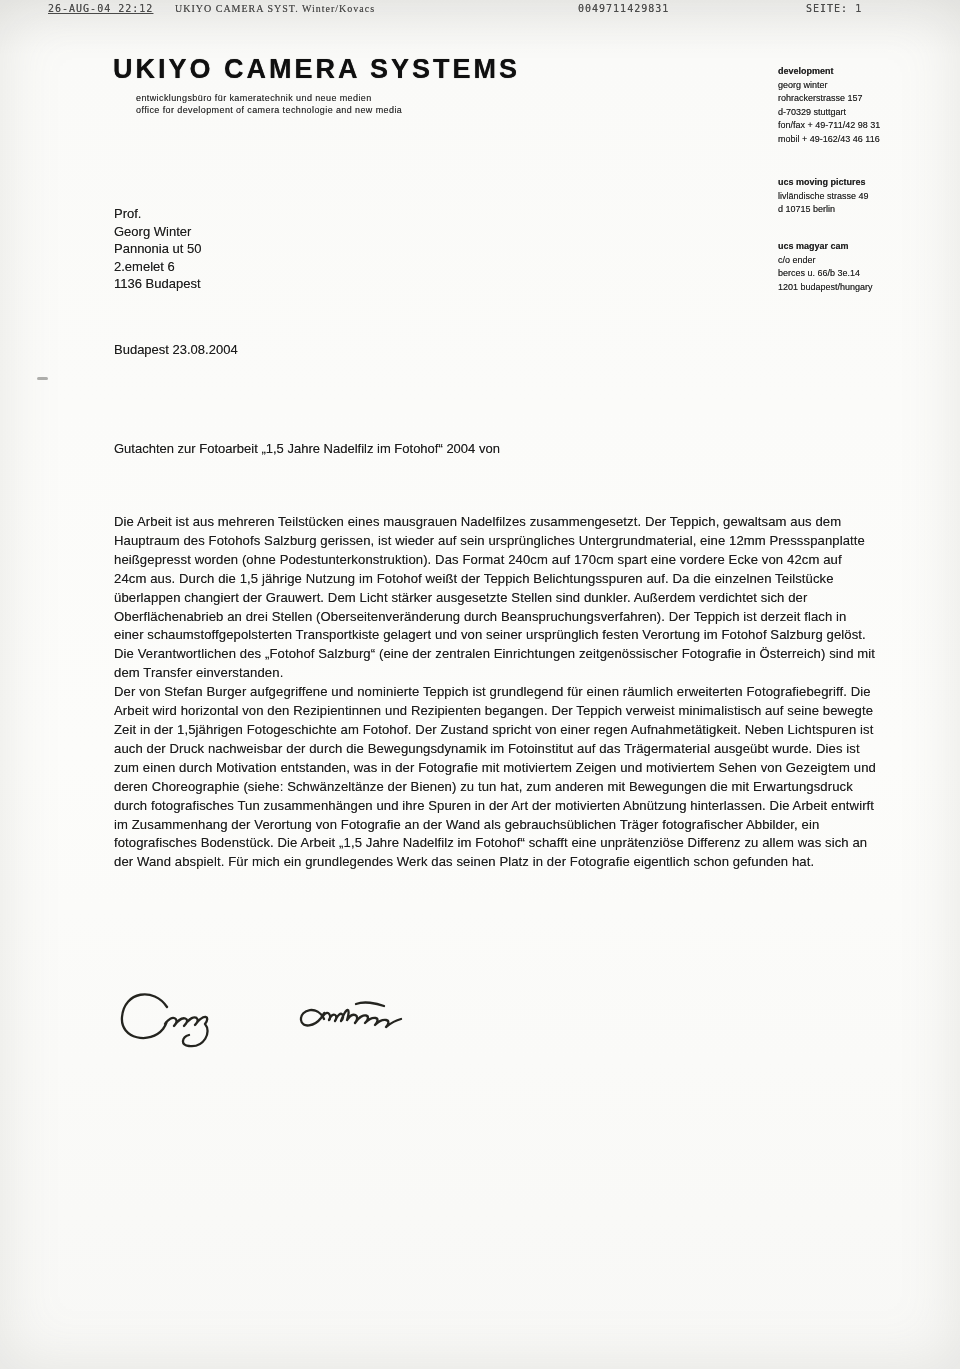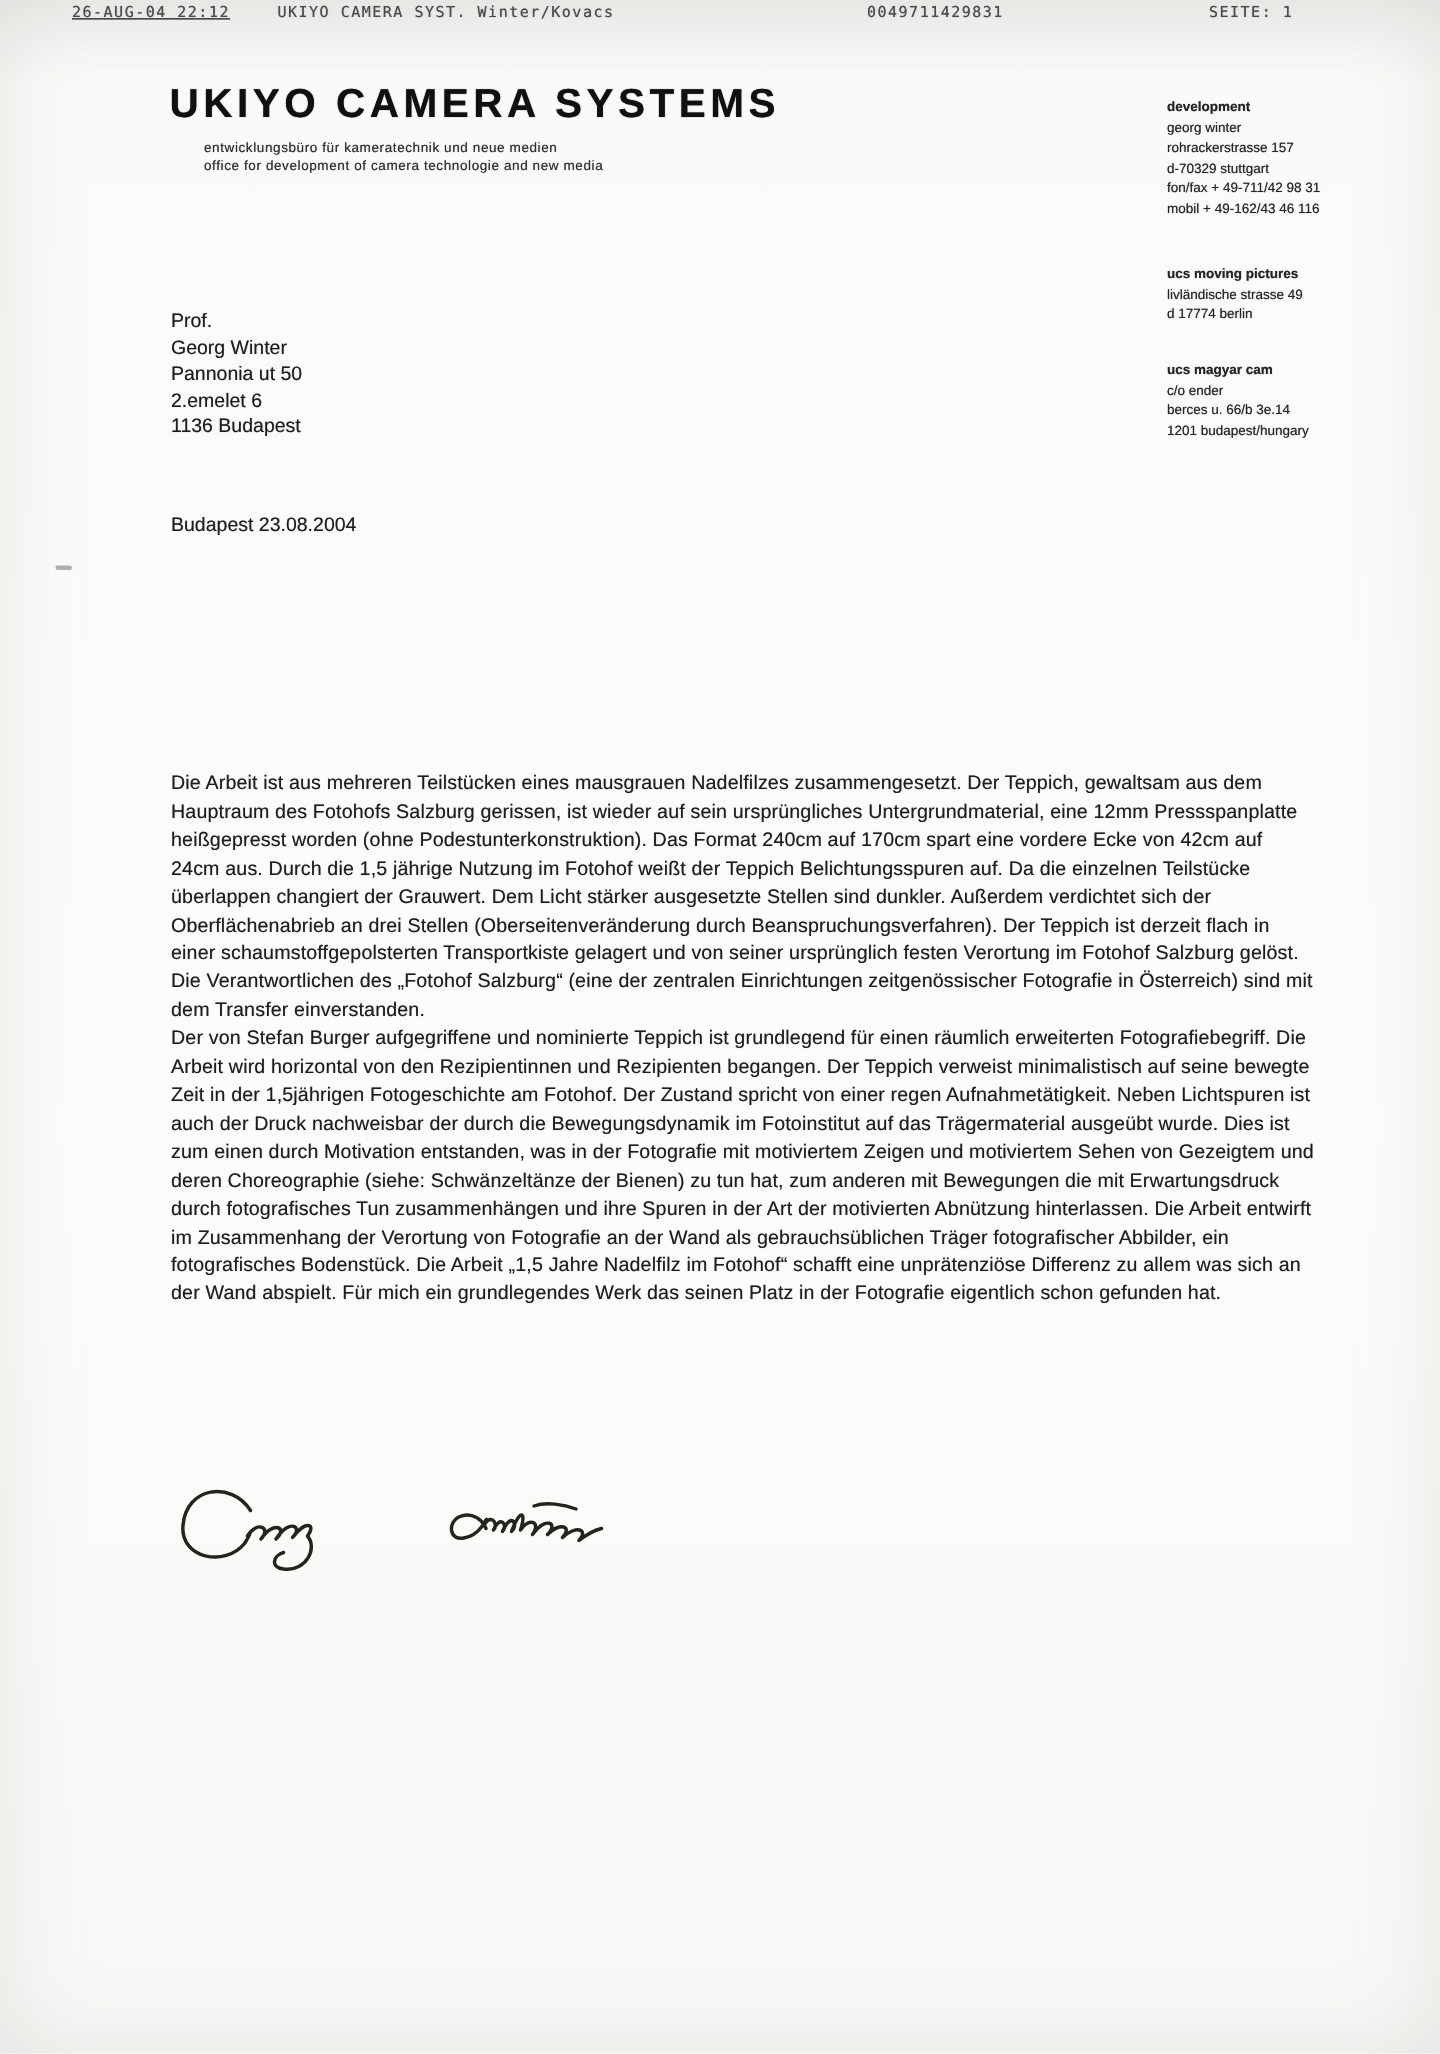--- a/index.html
+++ b/index.html
@@ -9,21 +9,21 @@
     font-family:"Liberation Sans",sans-serif;color:#1c1c1c;
   }
   .abs{position:absolute;}
   
   .faxline{
     top:3px;left:0;width:960px;height:16px;
     font-family:"DejaVu Sans Mono",monospace;font-size:10px;letter-spacing:1px;
     color:#474747;text-shadow:0 0 .6px rgba(60,60,60,.7);
   }
   .faxline span{position:absolute;white-space:nowrap;}
-  .fax-dt{left:48px;text-decoration:underline;} .fax-sender{left:185px;} .fax-num{left:578px;} .fax-page{left:806px;}
+  .fax-dt{left:48px;text-decoration:underline;} .fax-sender{left:175px;font-family:Liberation Serif, serif;} .fax-num{left:578px;} .fax-page{left:806px;}
   
   .logo{
     left:113px;top:54px;font-size:27px;font-weight:800;letter-spacing:3px;
     color:#101010;text-shadow:0 0 .7px rgba(0,0,0,.8);white-space:nowrap;
   }
   .logo-sub{left:116px;font-size:9px;color:#2d2d2d;letter-spacing:.4px;
     text-shadow:0 0 .6px rgba(40,40,40,.6);white-space:nowrap;margin-left:20px;}
   .sub1{top:93px;} .sub2{top:105px;}
   
   .contact{left:778px;width:170px;font-size:9px;line-height:13.5px;color:#242424;
@@ -66,21 +66,21 @@
   <div>georg winter</div>
   <div>rohrackerstrasse 157</div>
   <div>d-70329 stuttgart</div>
   <div>fon/fax + 49-711/42 98 31</div>
   <div>mobil + 49-162/43 46 116</div>
 </div>
 
 <div class="abs contact c2">
   <div class="hd">ucs moving pictures</div>
   <div>livländische strasse 49</div>
-  <div>d 17774 berlin</div>
+  <div>d 10715 berlin</div>
 </div>
 
 <div class="abs contact c3">
   <div class="hd">ucs magyar cam</div>
   <div>c/o ender</div>
   <div>berces u. 66/b 3e.14</div>
   <div>1201 budapest/hungary</div>
 </div>
 
 <div class="abs recipient">
@@ -89,20 +89,21 @@
   <div>Pannonia ut 50</div>
   <div>2.emelet 6</div>
   <div>1136 Budapest</div>
 </div>
 
 <div class="abs artifact-dash"></div>
 
 <div class="abs dateline">Budapest 23.08.2004</div>
 
 <div class="abs subject">
+  <div>Gutachten zur Fotoarbeit „1,5 Jahre Nadelfilz im Fotohof“ 2004 von</div>
 </div>
 
 <div class="abs bodytext">
   <p>Die Arbeit ist aus mehreren Teilstücken eines mausgrauen Nadelfilzes zusammengesetzt. Der Teppich, gewaltsam aus dem Hauptraum des Fotohofs  Salzburg gerissen, ist wieder auf sein ursprüngliches Untergrundmaterial, eine 12mm Pressspanplatte heißgepresst worden (ohne Podestunterkonstruktion). Das Format 240cm auf 170cm spart eine vordere Ecke von 42cm auf 24cm aus. Durch die 1,5 jährige Nutzung im Fotohof  weißt der Teppich Belichtungsspuren auf. Da die einzelnen Teilstücke überlappen changiert der Grauwert. Dem Licht stärker ausgesetzte Stellen sind dunkler. Außerdem verdichtet sich der Oberflächenabrieb an drei Stellen (Oberseitenveränderung durch Beanspruchungsverfahren). Der Teppich ist derzeit flach in einer schaumstoffgepolsterten Transportkiste gelagert und von seiner ursprünglich festen Verortung im Fotohof Salzburg gelöst. Die Verantwortlichen des „Fotohof Salzburg“ (eine der zentralen Einrichtungen zeitgenössischer Fotografie in Österreich) sind mit dem Transfer einverstanden.</p>
   <p>Der von Stefan Burger aufgegriffene und nominierte Teppich ist grundlegend für einen räumlich erweiterten Fotografiebegriff. Die Arbeit wird horizontal von den Rezipientinnen und Rezipienten begangen. Der Teppich verweist minimalistisch auf seine bewegte Zeit in der 1,5jährigen Fotogeschichte am Fotohof. Der Zustand spricht von einer regen Aufnahmetätigkeit. Neben Lichtspuren ist auch der Druck nachweisbar der durch die Bewegungsdynamik im Fotoinstitut auf das Trägermaterial ausgeübt wurde. Dies ist zum einen durch Motivation entstanden, was in der Fotografie mit motiviertem Zeigen und motiviertem Sehen von Gezeigtem und deren Choreographie (siehe: Schwänzeltänze der Bienen) zu tun hat, zum anderen mit Bewegungen die mit Erwartungsdruck durch fotografisches Tun zusammenhängen und ihre Spuren in der Art der motivierten Abnützung  hinterlassen. Die Arbeit entwirft im Zusammenhang der Verortung von Fotografie an der Wand als gebrauchsüblichen Träger fotografischer Abbilder, ein fotografisches Bodenstück. Die Arbeit „1,5 Jahre Nadelfilz im Fotohof“ schafft eine unprätenziöse Differenz zu allem was sich an der Wand abspielt. Für mich ein grundlegendes Werk das seinen Platz in der Fotografie eigentlich schon gefunden hat.</p>
 </div>
 
 <div class="abs sig" aria-label="handwritten signature Georg Winter">
   <svg viewBox="0 0 380 90">
     <path d="M55,32 C42,12 12,16 10,42 C8,64 38,70 51,54 C55,48 56,44 53,49 C60,38 69,44 62,51 C71,38 80,44 72,51 C82,36 90,44 83,50 C92,38 99,41 93,49 C100,57 92,73 77,71 C68,70 70,62 77,60"></path>

